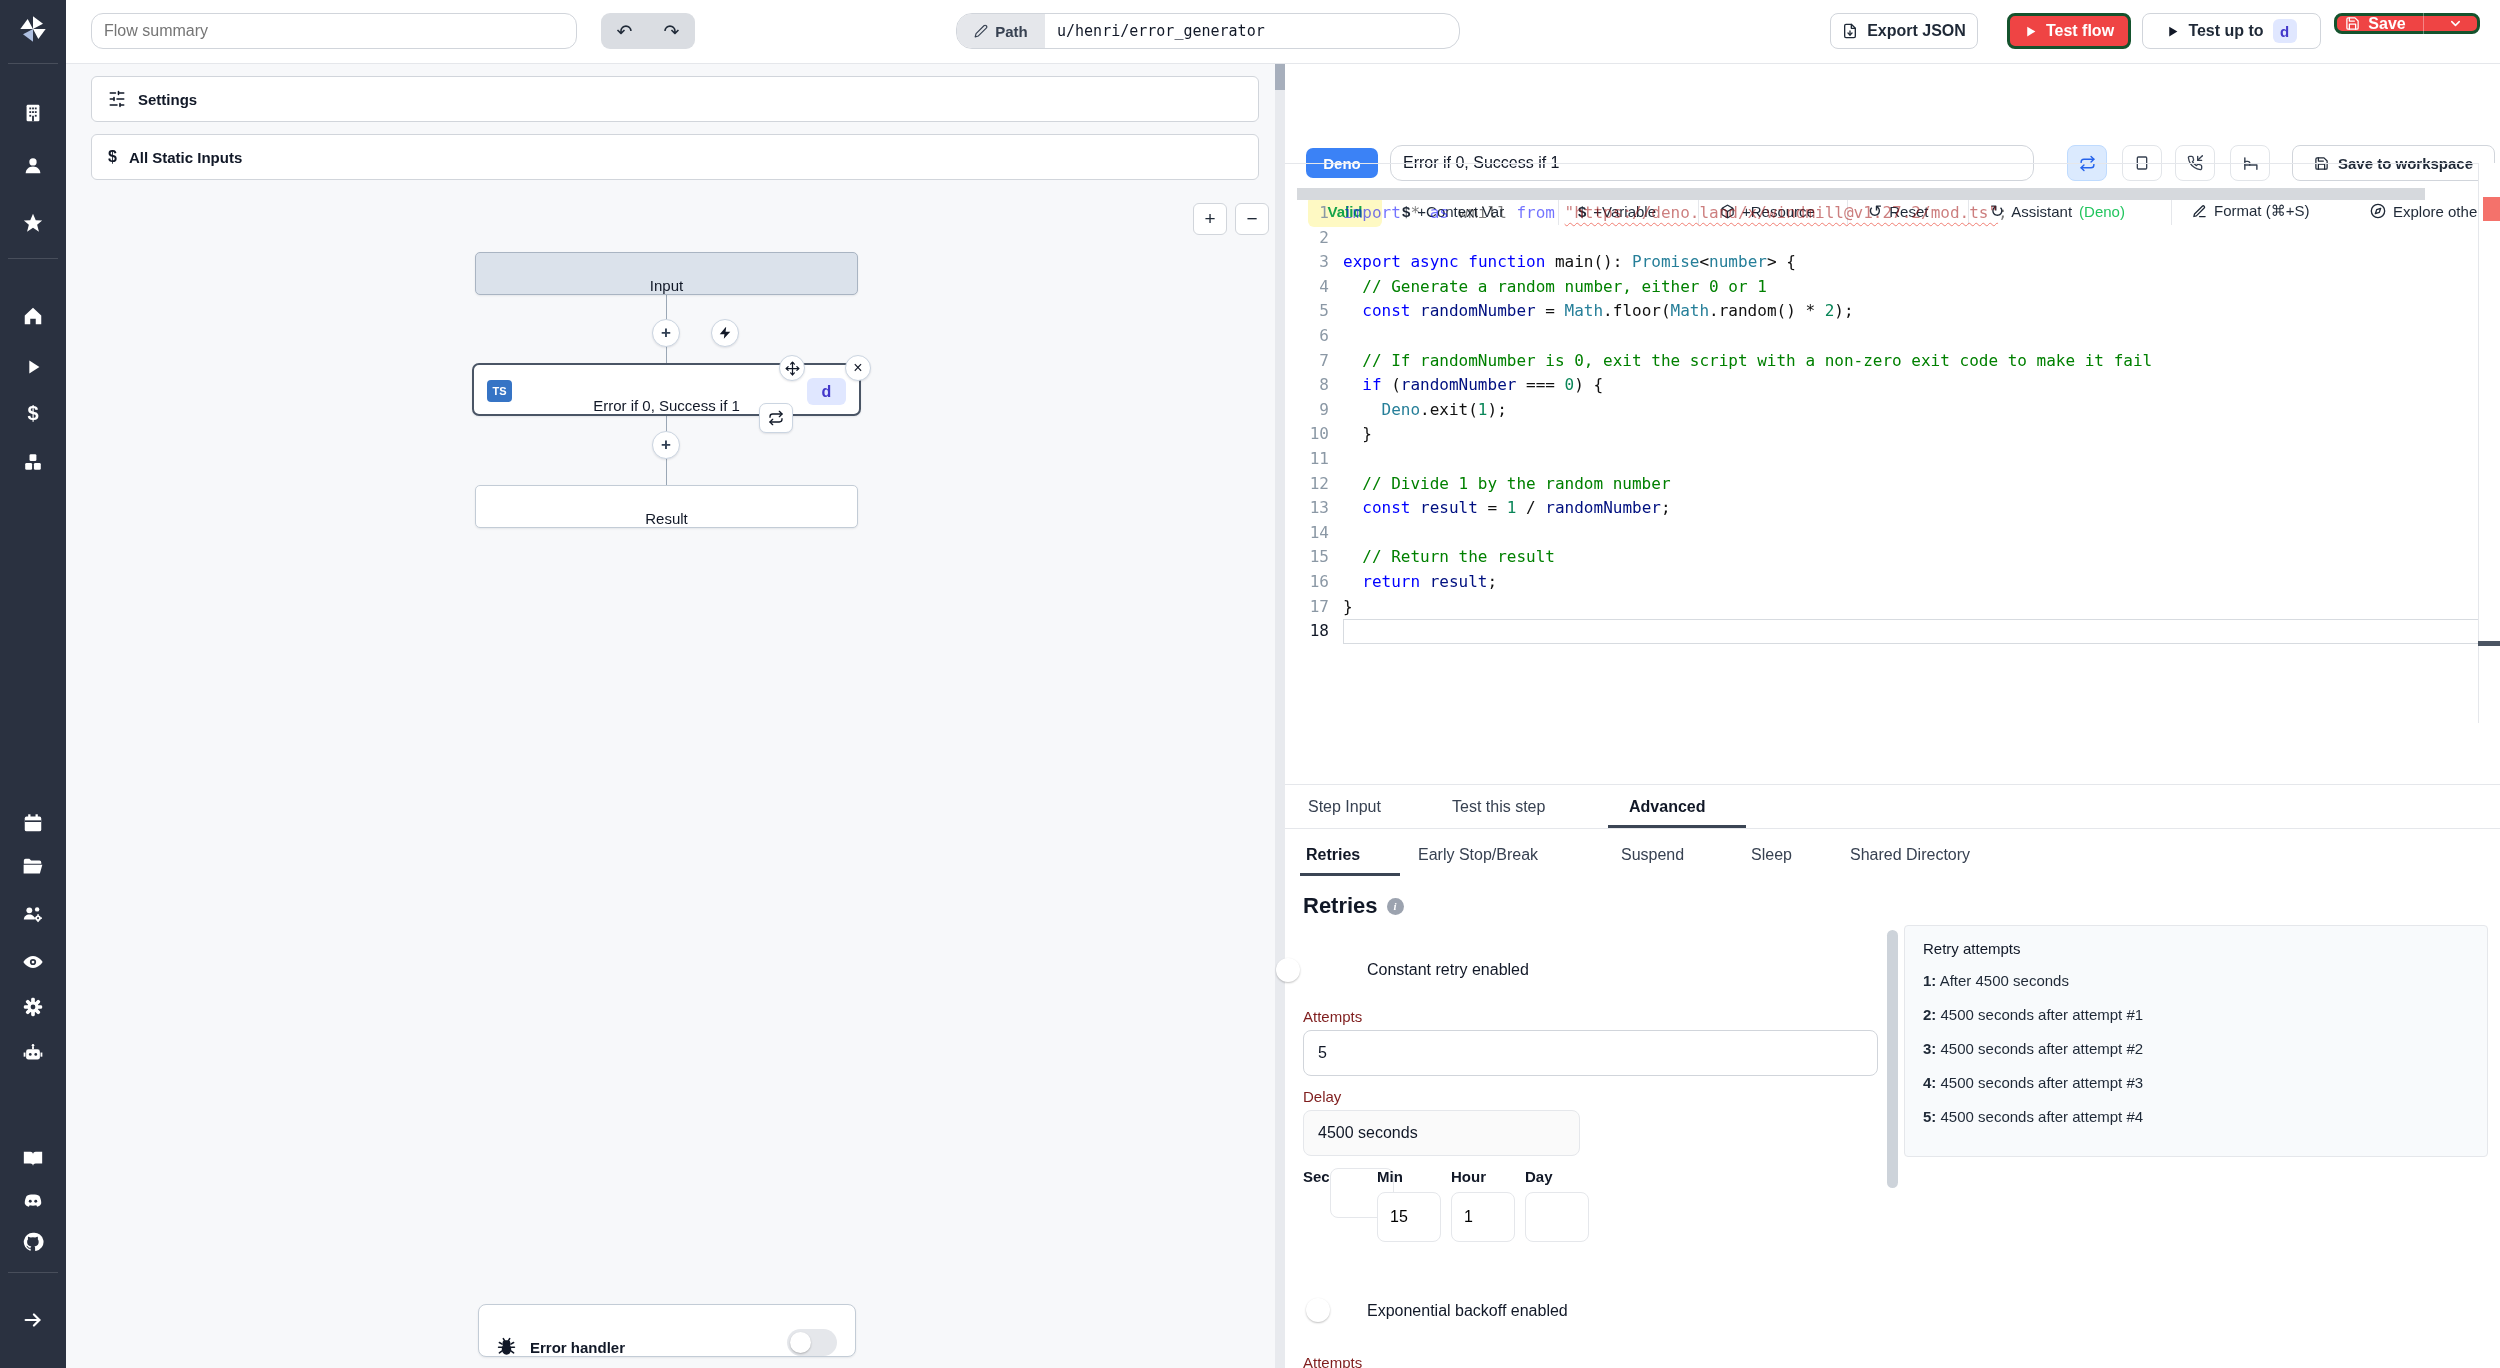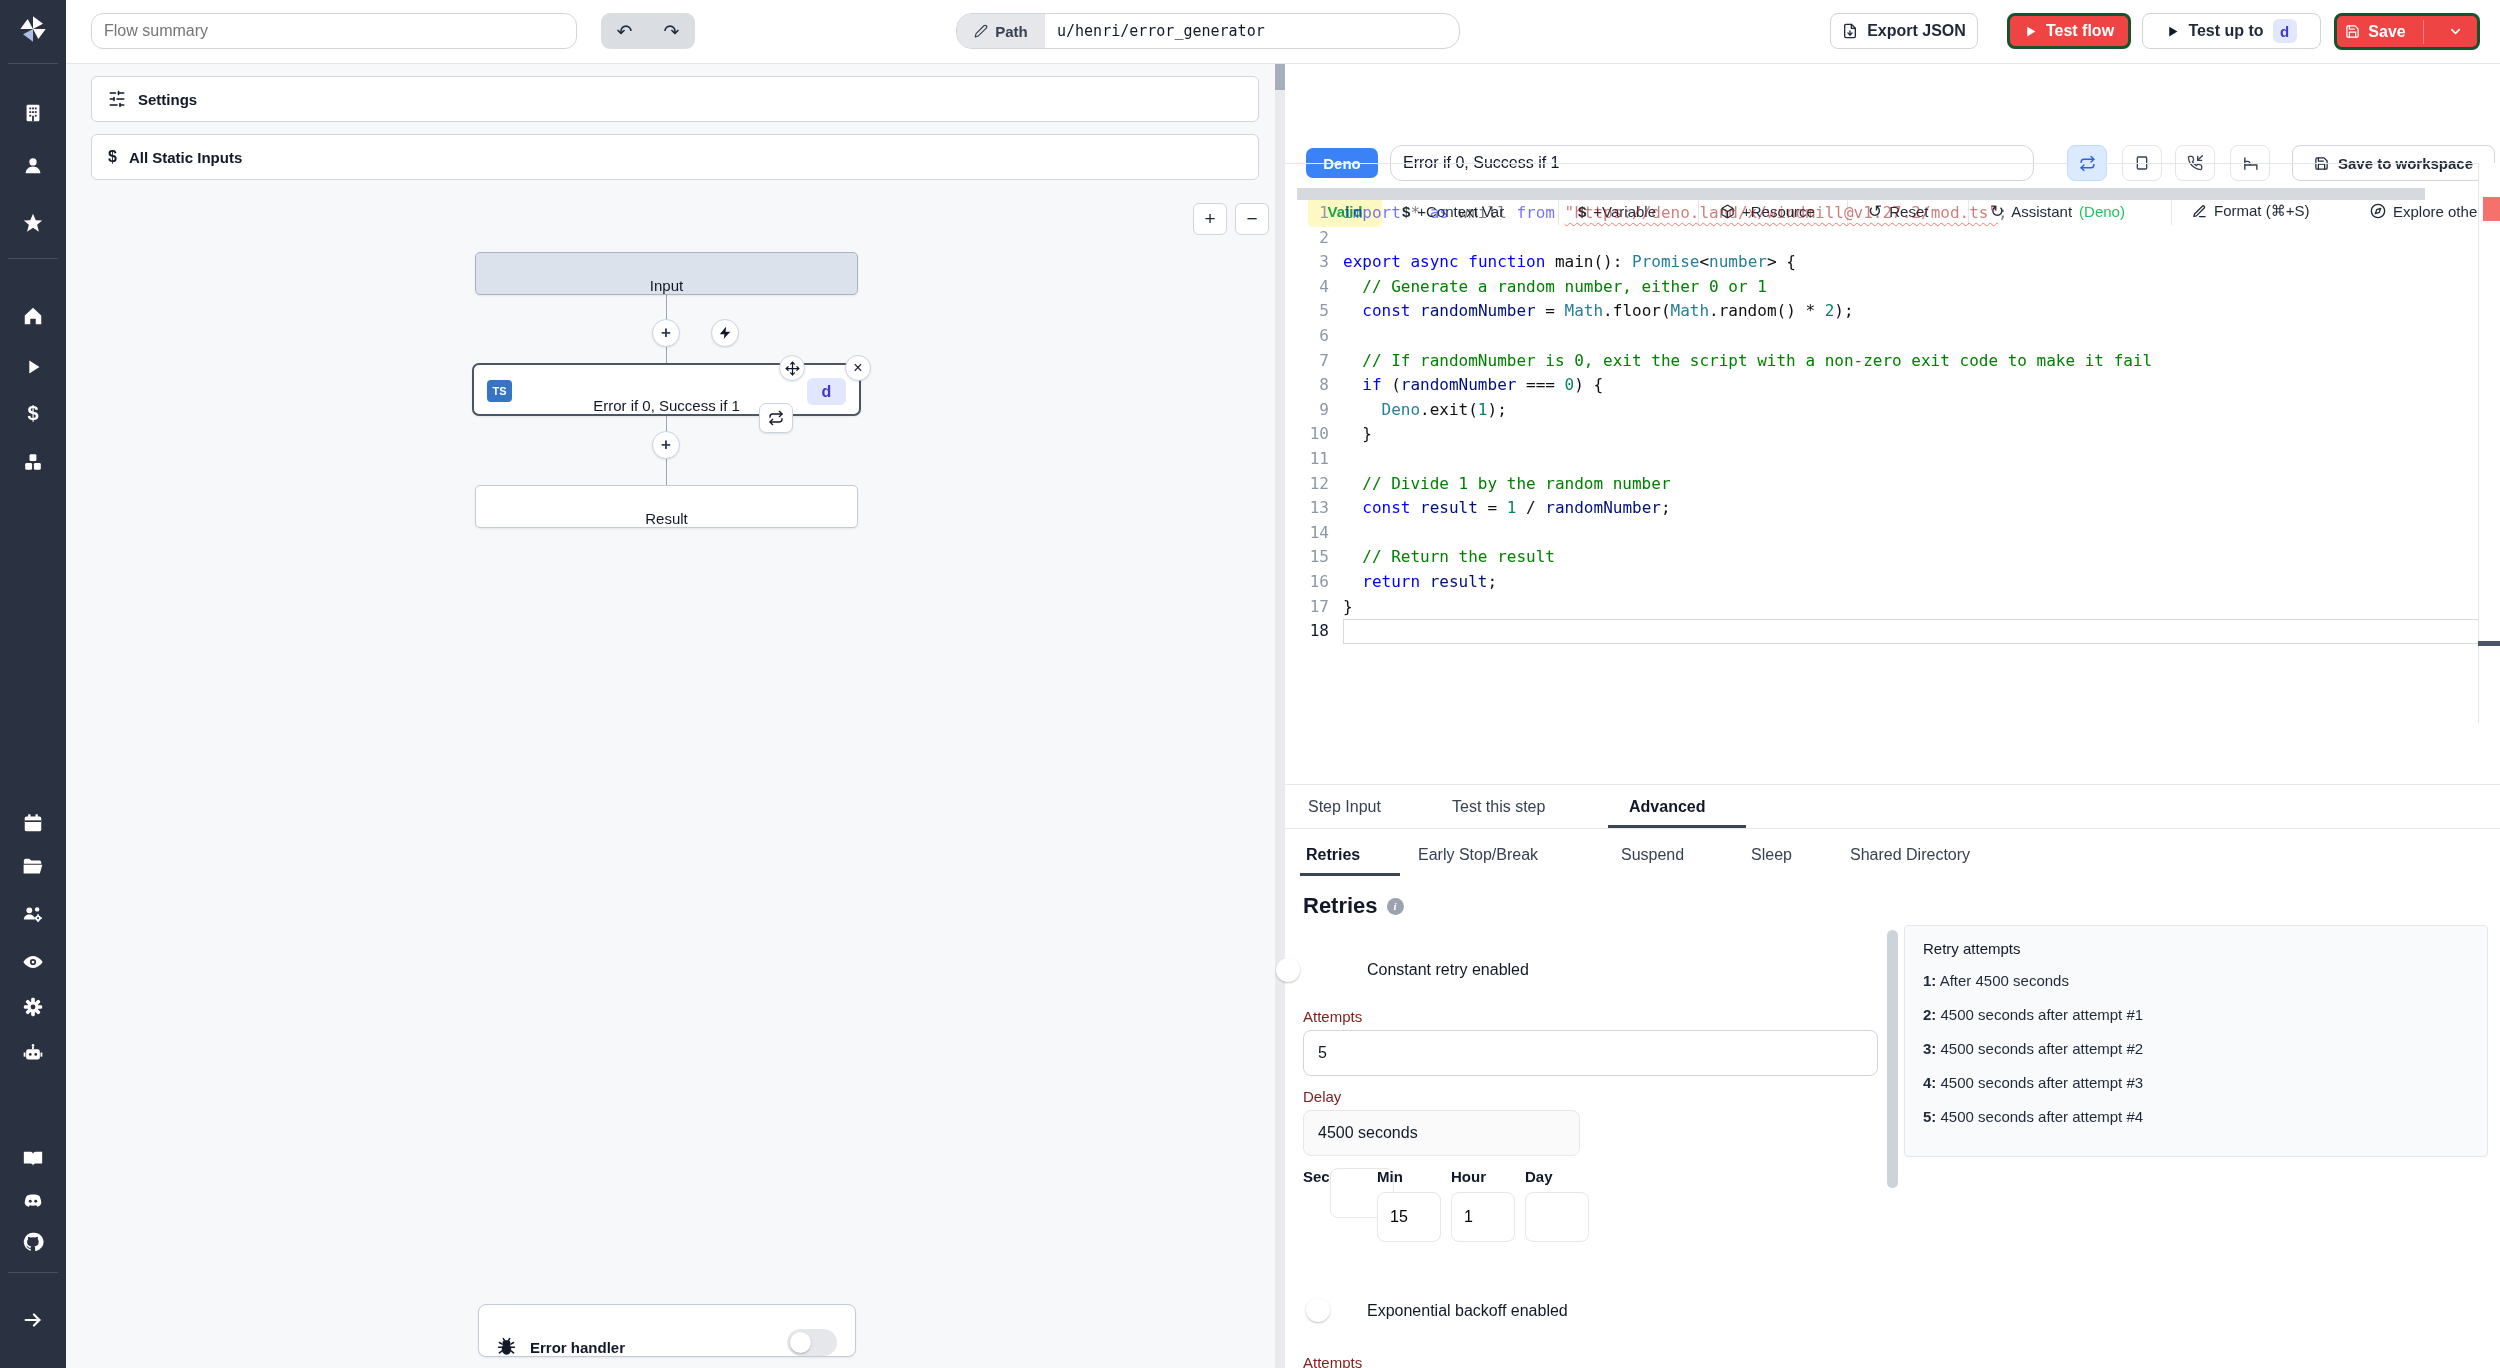--- a/index.html
+++ b/index.html
@@ -282,21 +282,21 @@
     </button>
     <button class="btn light abs" style="left:2076px;top:13px;width:179px;height:36px">
       <span>
           <svg width="13" height="13" viewBox="0 0 24 24">
             <polygon points="6 3 21 12 6 21" fill="#111827"></polygon>
           </svg>
         </span>
       <span>Test up to</span>
       <span class="pillbadge" style="width:24px;height:24px;font-size:15px">d</span>
     </button>
-    <div class="btn blue abs" style="left:2268px;top:13px;width:146px;height:37px;padding:0">
+    <div class="btn blue abs" style="left:2268px;top:13px;width:146px;height:21px;padding:0">
       <div style="flex:1;display:flex;align-items:center;justify-content:center;gap:8px;cursor:pointer">
         <span>
             <svg width="15" height="15" viewBox="0 0 24 24" fill="none" stroke="#fff" stroke-width="2" stroke-linecap="round" stroke-linejoin="round">
               <path d="M19 21H5a2 2 0 0 1-2-2V5a2 2 0 0 1 2-2h11l5 5v11a2 2 0 0 1-2 2z"></path>
               <path d="M17 21v-8H7v8"></path>
               <path d="M7 3v5h8"></path>
             </svg>
           </span>
         <span>Save</span>
       </div>

